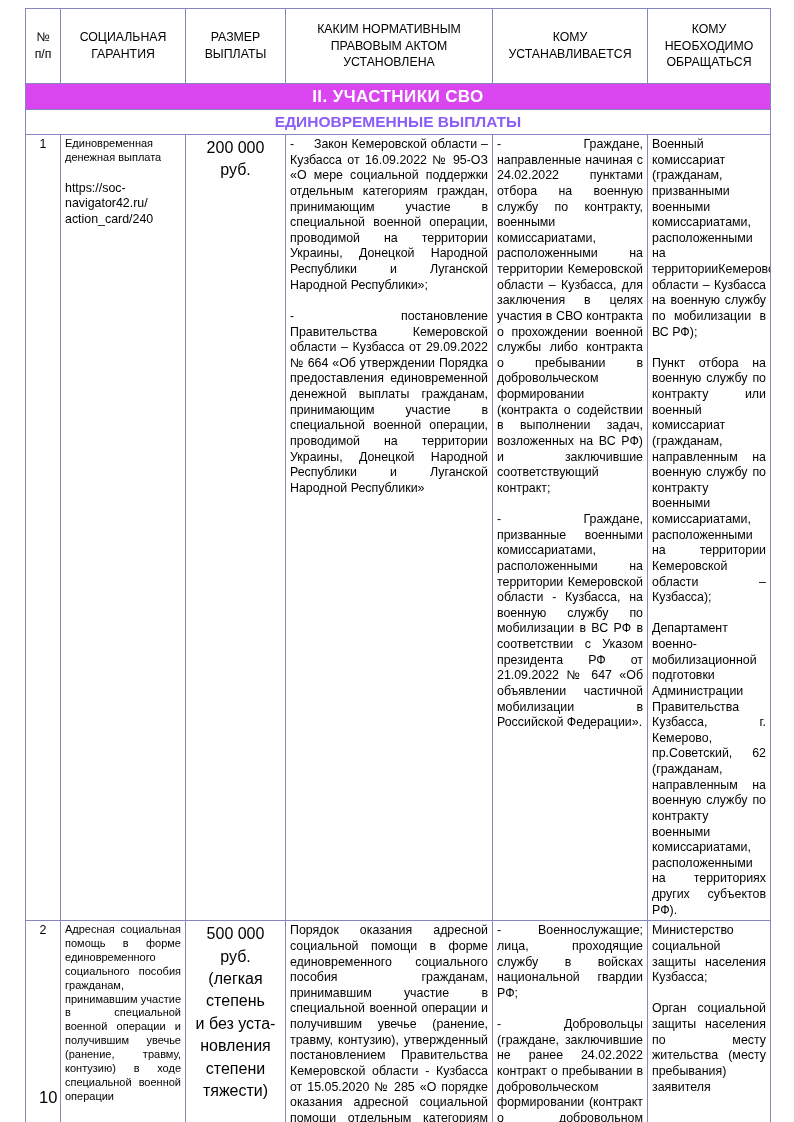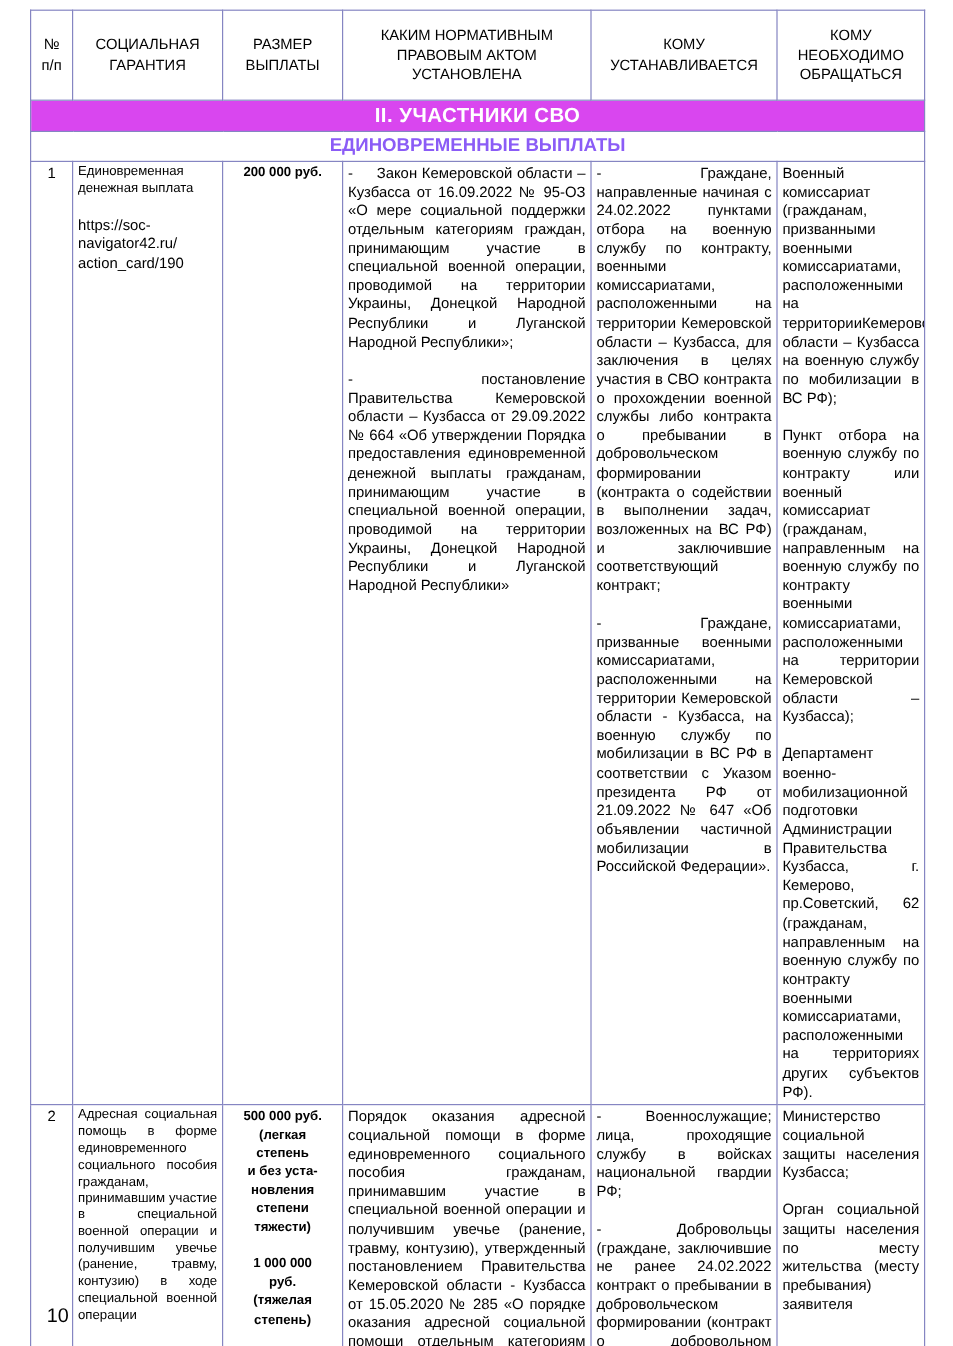--- a/index.html
+++ b/index.html
@@ -78,22 +78,22 @@
   .guarantee-url {
     font-size: 12.4px;
     line-height: 1.26;
     white-space: pre-line;
     text-align: left;
     margin-top: 16px;
     word-break: break-all;
   }
   .amount-cell {
     text-align: center;
-    font-weight: bold;
-    font-size: 11px;
+    font-weight: normal;
+    font-size: 16px;
     line-height: 1.4;
     white-space: pre-line;
     padding-top: 3px;
   }
   tr.data-row-1 > td { height: 605px; }
   tr.data-row-2 > td { height: 343px; }
   .page-number {
     position: absolute;
     left: 25px;
     top: 1088px;
@@ -129,21 +129,21 @@
   </tr>
   <tr class="subheader-row">
     <td colspan="6">ЕДИНОВРЕМЕННЫЕ ВЫПЛАТЫ</td>
   </tr>
   <tr class="data-row-1">
     <td class="num-cell">1</td>
     <td>
       <div class="guarantee-text">Единовременная денежная выплата</div>
       <div class="guarantee-url">https://soc-
 navigator42.ru/
-action_card/190</div>
+action_card/240</div>
     </td>
     <td class="amount-cell">200 000 руб.</td>
     <td class="body-cell">-&nbsp;&nbsp;&nbsp;&nbsp;&nbsp;Закон Кемеровской области – Кузбасса от 16.09.2022 № 95-ОЗ «О мере социальной поддержки отдельным категориям граждан, принимающим участие в специальной военной операции, проводимой на территории Украины, Донецкой Народной Республики и Луганской Народной Республики»;
 
 -&nbsp;&nbsp;&nbsp;&nbsp;&nbsp;постановление Правительства Кемеровской области – Кузбасса от 29.09.2022 № 664 «Об утверждении Порядка предоставления единовременной денежной выплаты гражданам, принимающим участие в специальной военной операции, проводимой на территории Украины, Донецкой Народной Республики и Луганской Народной Республики»</td>
     <td class="body-cell">-&nbsp;&nbsp;&nbsp;&nbsp;&nbsp;Граждане, направленные начиная с 24.02.2022 пунктами отбора на военную службу по контракту, военными комиссариатами, расположенными на территории Кемеровской области – Кузбасса, для заключения в целях участия в СВО контракта о прохождении военной службы либо контракта о пребывании в добровольческом формировании (контракта о содействии в выполнении задач, возложенных на ВС РФ) и заключившие соответствующий контракт;
 
 -&nbsp;&nbsp;&nbsp;&nbsp;&nbsp;Граждане, призванные военными комиссариатами, расположенными на территории Кемеровской области - Кузбасса, на военную службу по мобилизации в ВС РФ в соответствии с Указом президента РФ от 21.09.2022 № 647 «Об объявлении частичной мобилизации в Российской Федерации».</td>
     <td class="body-cell">Военный комиссариат (гражданам, призванными военными комиссариатами, расположенными на территорииКемеровской области – Кузбасса на военную службу по мобилизации в ВС РФ);
 

